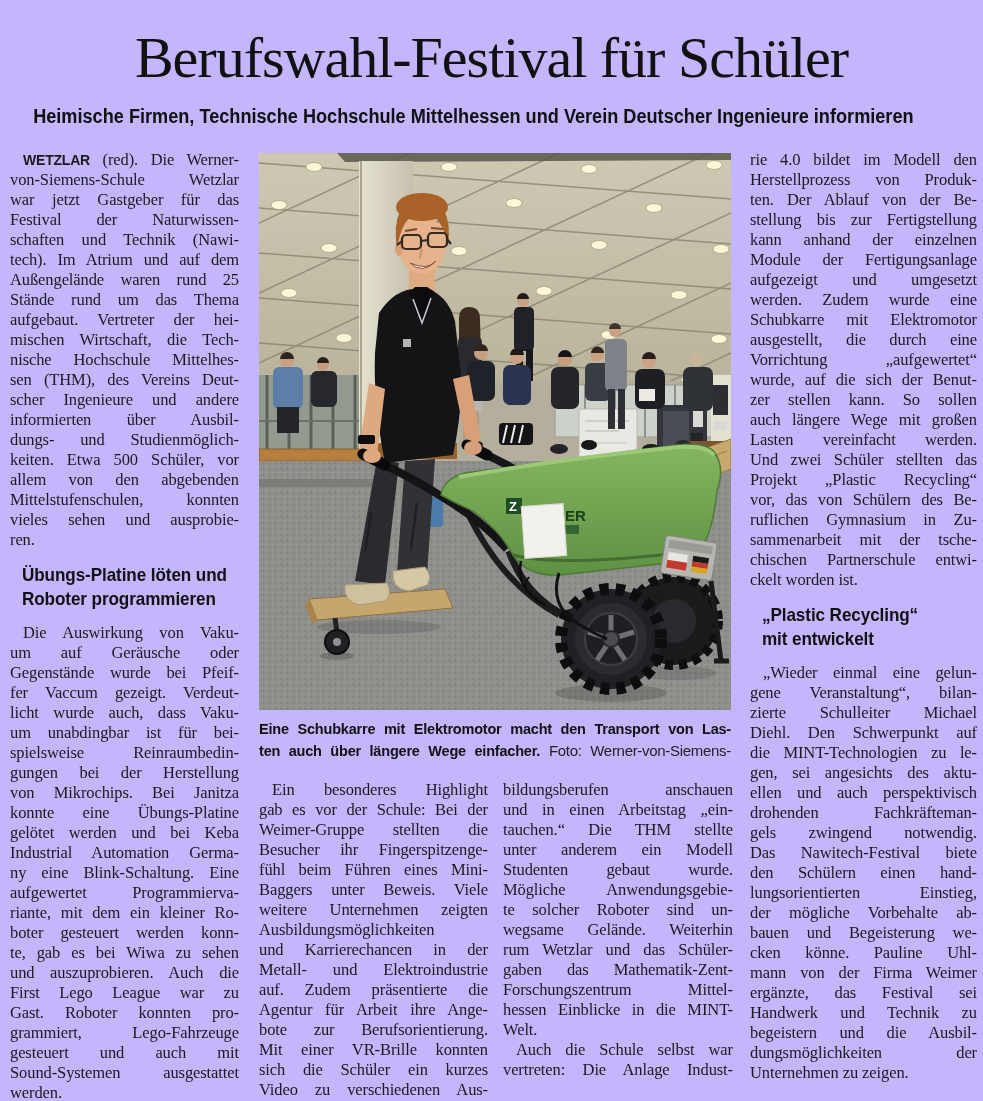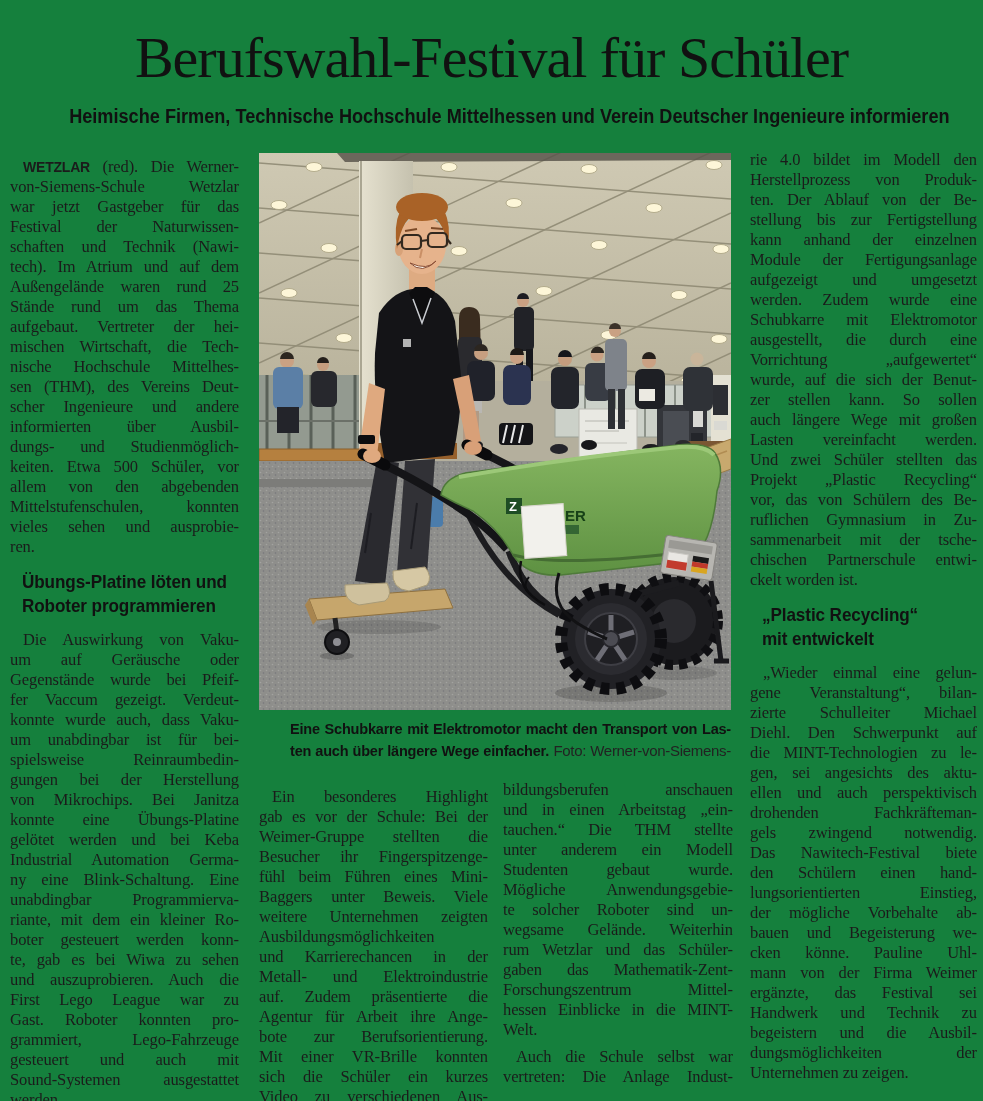--- a/index.html
+++ b/index.html
@@ -1,45 +1,45 @@
 <!DOCTYPE html>
 <html lang="de"><head>
 <meta charset="utf-8">
 <style>
   html,body{margin:0;padding:0;background:#e8e8e8;}
-  .page{position:relative;width:983px;height:1101px;background:#15803d;overflow:hidden;
+  .page{position:relative;width:983px;height:1101px;background:#c4b5fd;overflow:hidden;
         font-family:"Liberation Serif", serif;color:#1b1b1b;margin:0 auto;}
   .headline{position:absolute;top:18px;left:0;width:100%;margin:0;text-align:center;
         font-family:"Liberation Serif", serif;font-weight:400;font-size:58px;line-height:80px;
         letter-spacing:-1px;color:#111;}
-  .deck-wrap{position:absolute;top:101px;left:0;width:100%;text-align:right;}
+  .deck-wrap{position:absolute;top:101px;left:0;width:100%;text-align:left;}
   .deck{display:inline-block;font-family:"Liberation Sans", sans-serif;font-weight:700;
         font-size:19.5px;line-height:30px;white-space:nowrap;transform:scaleX(0.93);
         transform-origin:center;color:#111;}
   .col{position:absolute;top:150px;width:229px;font-size:16.5px;line-height:20px;letter-spacing:-0.1px;}
   #col1{left:10px;}
   #col4{left:750px;width:227px;}
   .col.mid{top:780px;}
   #col2{left:259px;}
   #col3{left:503px;width:230px;}
   .para{margin:0;}
   .line{height:20px;overflow:hidden;text-align:justify;text-align-last:justify;}
   .line.end{text-align-last:left;}
-  .line.indent{text-indent:13px;margin-top:7px;}
+  .line.indent{text-indent:13px;}
   b.lead{font-family:"Liberation Sans", sans-serif;font-weight:700;font-size:14px;letter-spacing:-0.2px;}
   .subhead-block{margin:13px 0 12px 12px;}
   .subhead-line{height:24px;line-height:24px;white-space:nowrap;
         font-family:"Liberation Sans", sans-serif;font-weight:700;font-size:19px;
         transform:scaleX(0.9);transform-origin:left center;color:#111;}
   .photo{position:absolute;left:259px;top:153px;width:472px;height:557px;margin:0;padding:0;
         background:#b9b4a0;overflow:hidden;}
   .photo svg{display:block;width:472px;height:557px;}
   .caption{position:absolute;left:259px;top:719px;width:472px;
         font-family:"Liberation Sans", sans-serif;font-size:14.5px;line-height:21px;}
-  .cap-line{height:21px;overflow:hidden;text-align:justify;text-align-last:justify;margin-left:31px;}
+  .cap-line{height:21px;overflow:hidden;text-align:justify;text-align-last:justify;}
   .cap-bold{font-weight:700;letter-spacing:-0.2px;color:#111;}
   .cap-credit{font-weight:400;font-size:15px;letter-spacing:-0.3px;color:#222;}
   svg text{font-family:"Liberation Sans", sans-serif;}
 </style>
 </head>
 <body>
 
 <div class="page">
 
   <h1 class="headline">Berufswahl-Festival für Schüler</h1>
@@ -72,30 +72,30 @@
       </div>
     <div class="subhead-block">
       <div class="subhead-line">Übungs-Platine löten und</div>
       <div class="subhead-line">Roboter programmieren</div>
     </div>
     <div class="para">
         <div class="line indent">Die Auswirkung von Vaku-</div>
         <div class="line">um auf Geräusche oder</div>
         <div class="line">Gegenstände wurde bei Pfeif-</div>
         <div class="line">fer Vaccum gezeigt. Verdeut-</div>
-        <div class="line">konnte wurde auch, dass Vaku-</div>
+        <div class="line">licht wurde auch, dass Vaku-</div>
         <div class="line">um unabdingbar ist für bei-</div>
         <div class="line">spielsweise Reinraumbedin-</div>
         <div class="line">gungen bei der Herstellung</div>
         <div class="line">von Mikrochips. Bei Janitza</div>
         <div class="line">konnte eine Übungs-Platine</div>
         <div class="line">gelötet werden und bei Keba</div>
         <div class="line">Industrial Automation Germa-</div>
         <div class="line">ny eine Blink-Schaltung. Eine</div>
-        <div class="line">unabdingbar Programmierva-</div>
+        <div class="line">aufgewertet Programmierva-</div>
         <div class="line">riante, mit dem ein kleiner Ro-</div>
         <div class="line">boter gesteuert werden konn-</div>
         <div class="line">te, gab es bei Wiwa zu sehen</div>
         <div class="line">und auszuprobieren. Auch die</div>
         <div class="line">First Lego League war zu</div>
         <div class="line">Gast. Roboter konnten pro-</div>
         <div class="line">grammiert, Lego-Fahrzeuge</div>
         <div class="line">gesteuert und auch mit</div>
         <div class="line">Sound-Systemen ausgestattet</div>
         <div class="line end">werden.</div>

